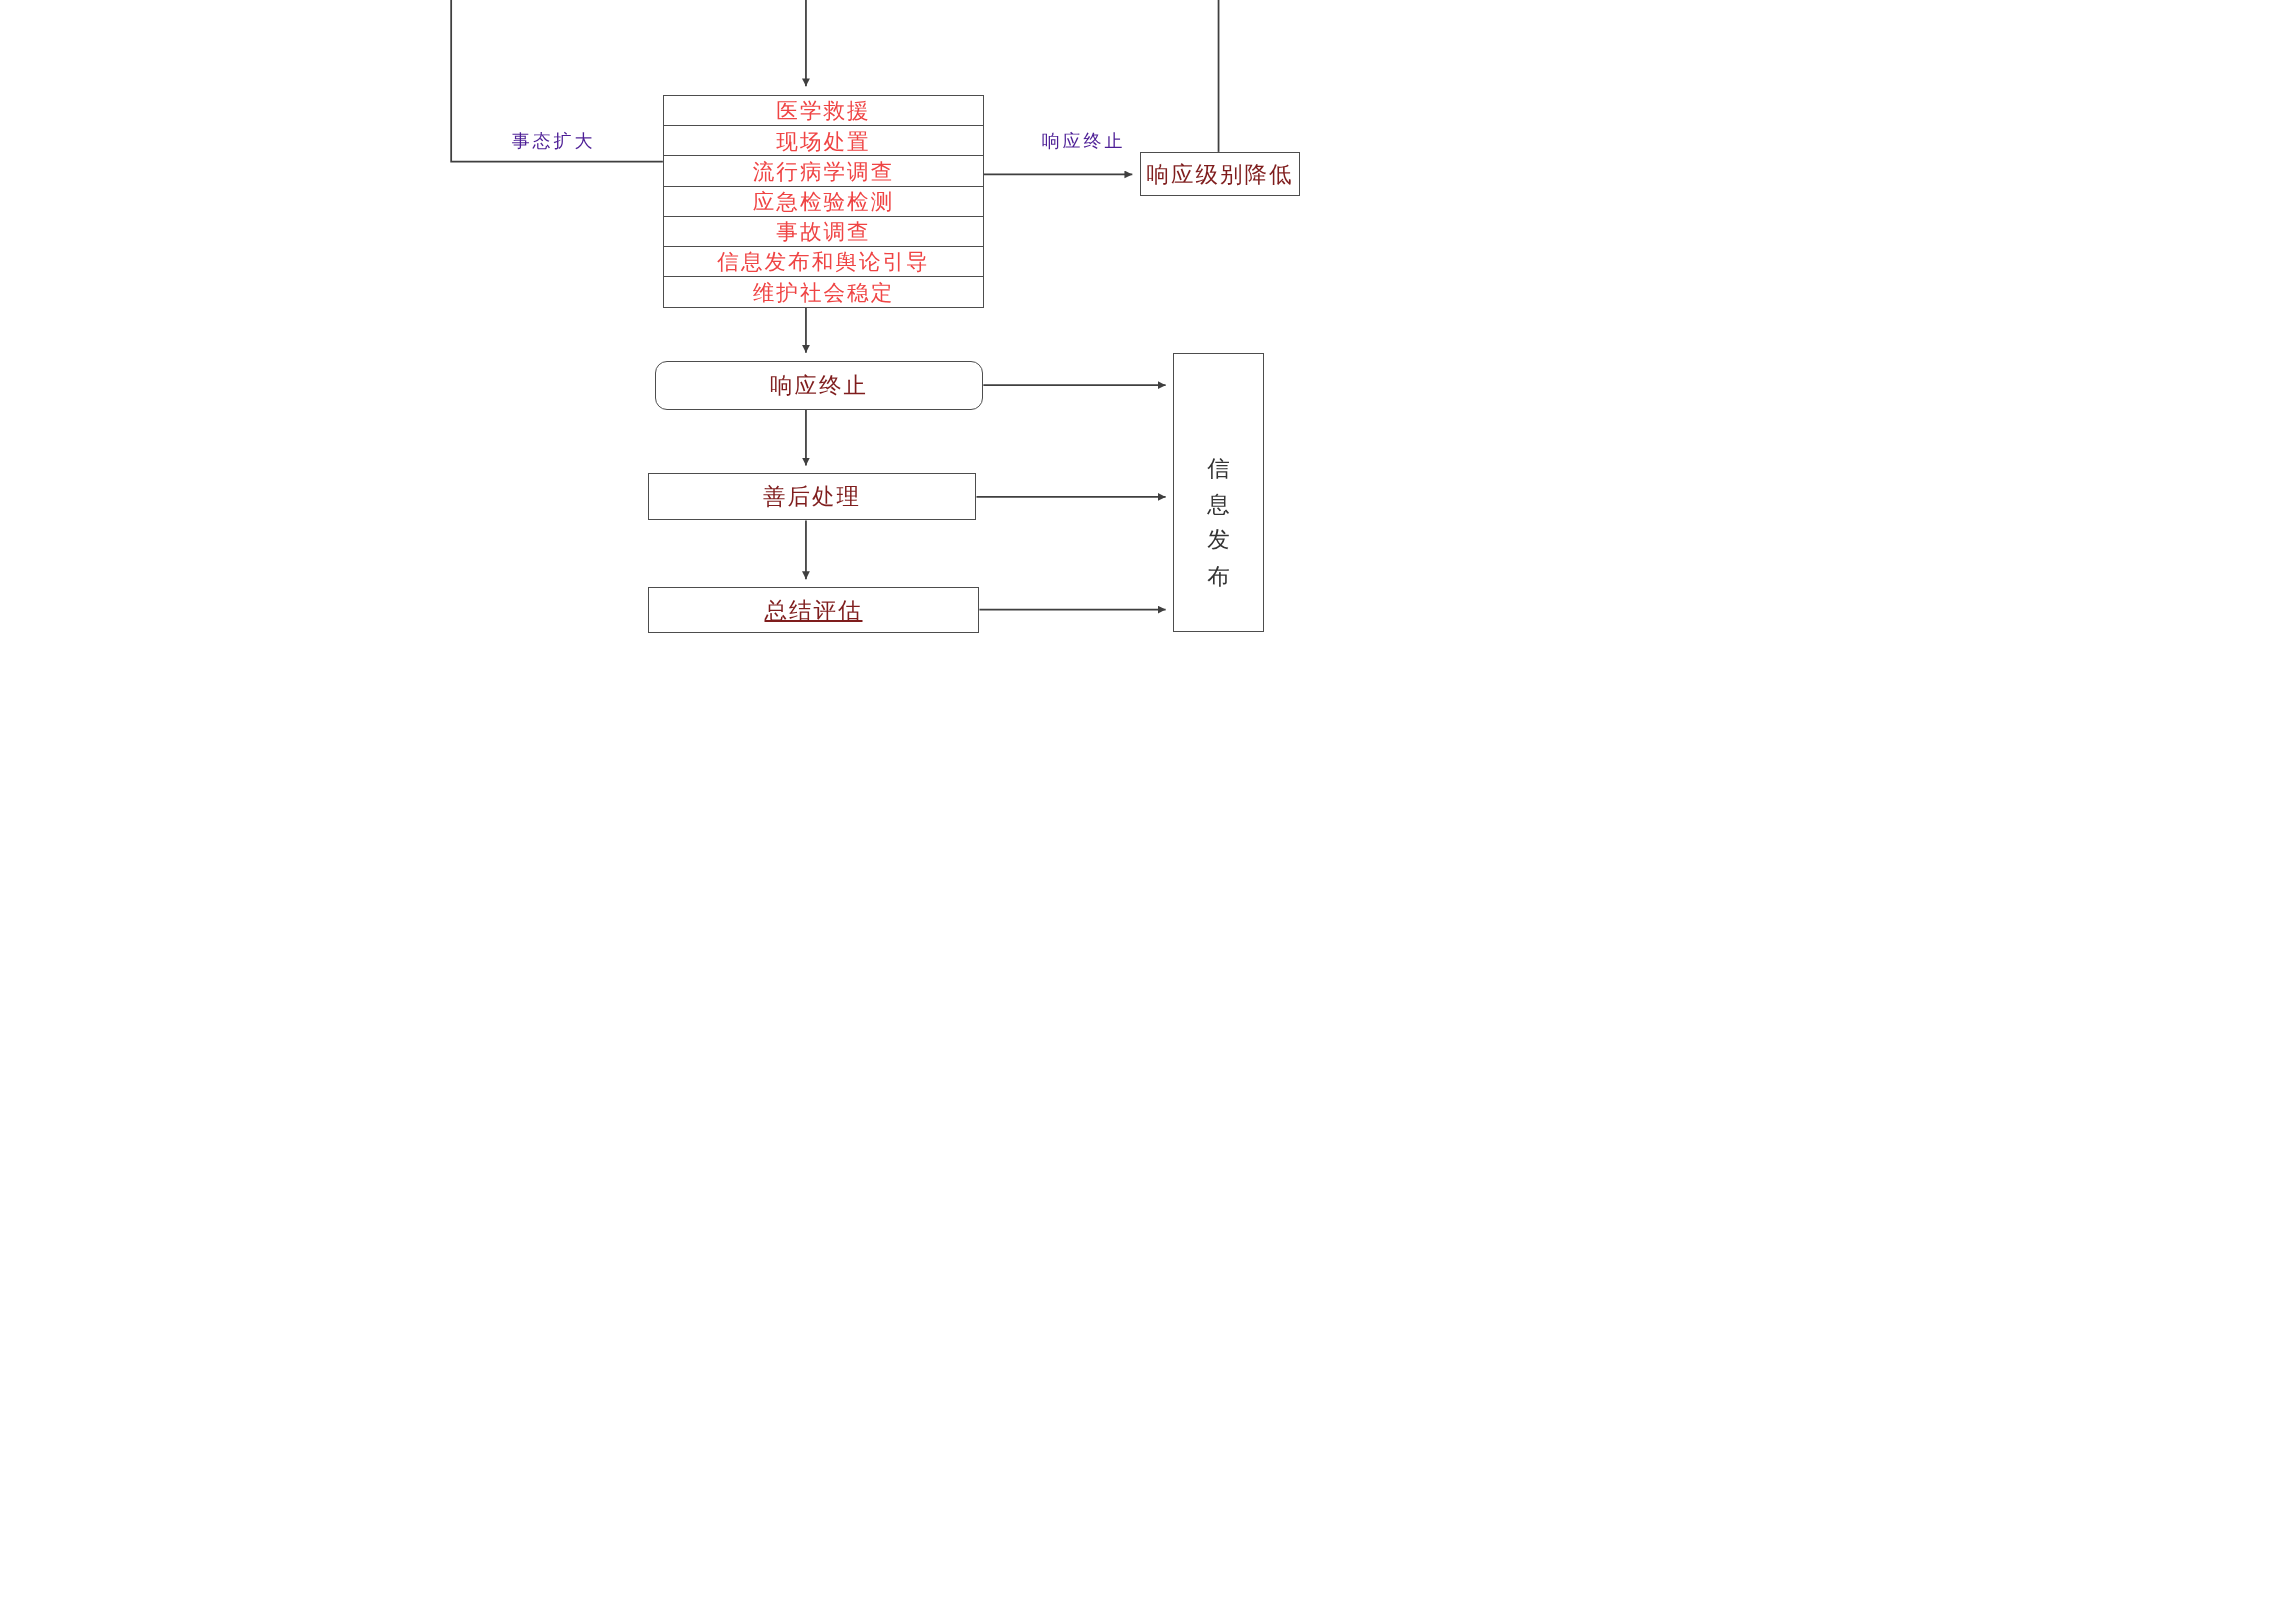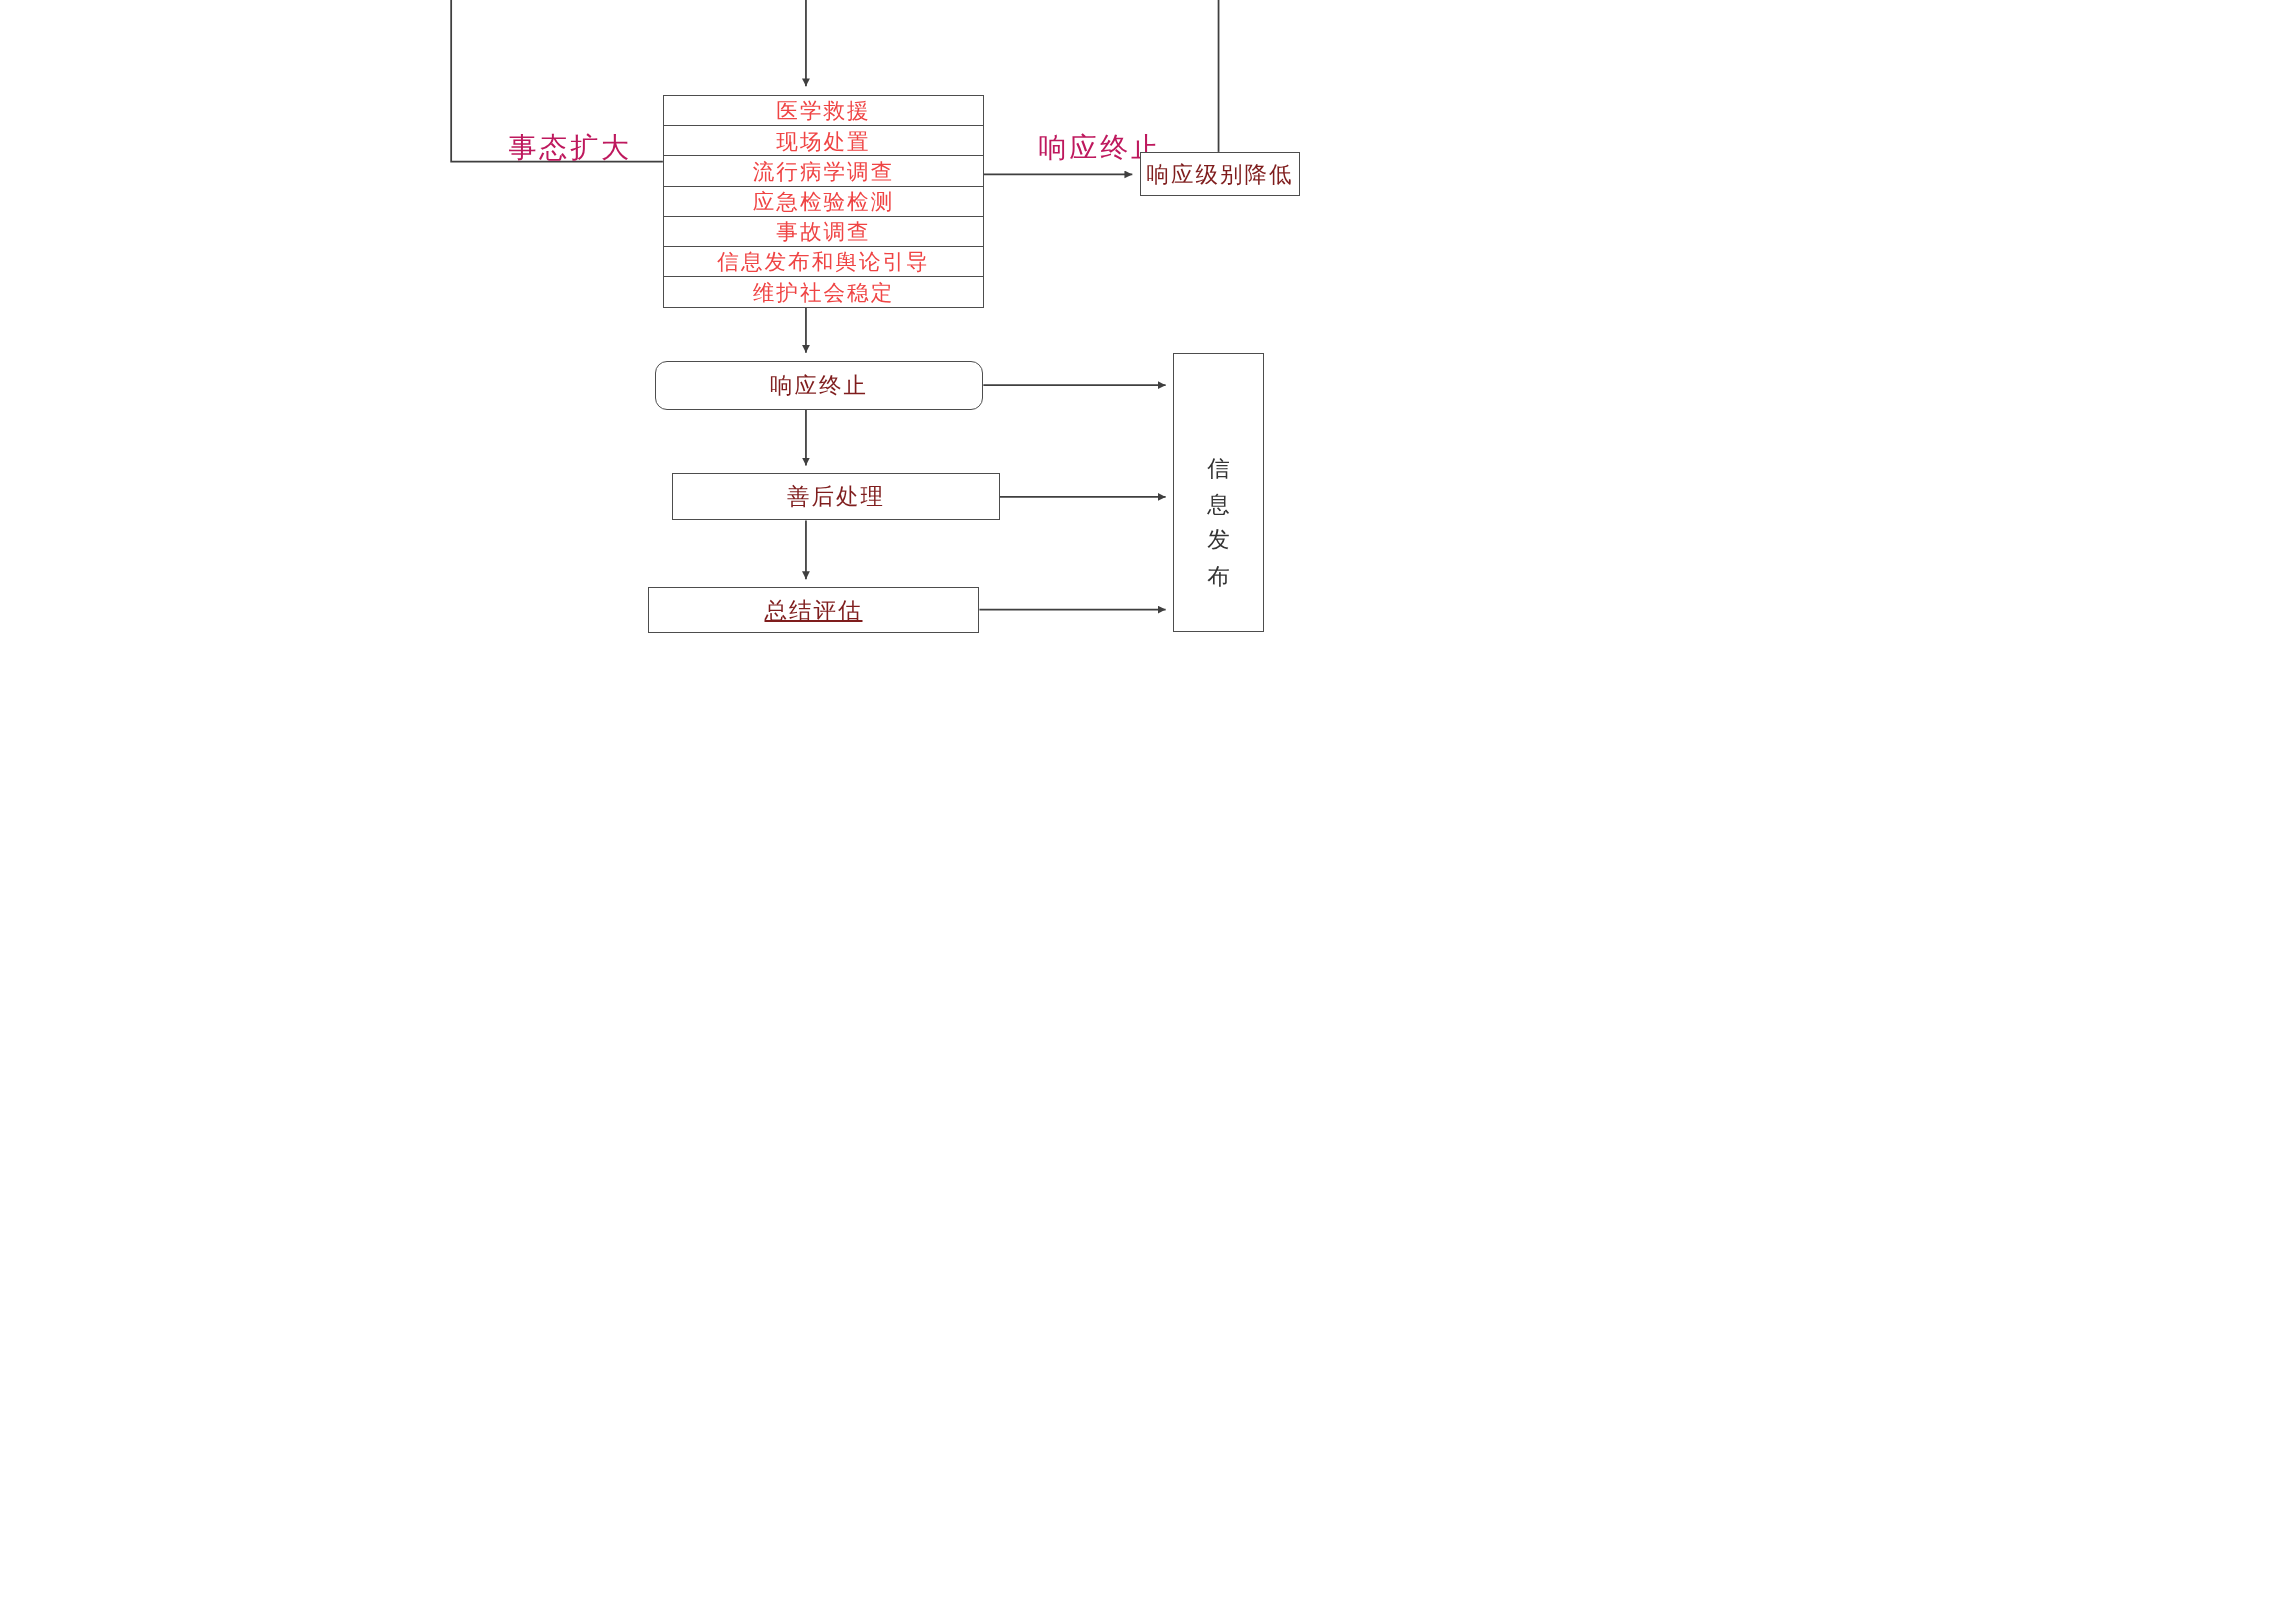--- a/index.html
+++ b/index.html
@@ -54,24 +54,24 @@
     color: #ef4444;
     background: #ffffff;
     box-sizing: border-box;
   }
   .stack .row:first-child {
     margin-top: 0;
   }
   .edge-label {
     position: absolute;
     width: 157px;
-    text-align: right;
-    font-size: 28px;
+    text-align: center;
+    font-size: 18px;
     letter-spacing: 2.9px;
-    color: #be185d;
+    color: #4c1d95;
   }
   .vbox {
     position: absolute;
     left: 1173px; top: 353px;
     width: 91px; height: 279px;
     border: 1.5px solid #4d4d4d;
     box-sizing: border-box;
     display: flex;
     align-items: center;
     justify-content: center;
@@ -129,21 +129,21 @@
     <div class="row">应急检验检测</div>
     <div class="row">事故调查</div>
     <div class="row">信息发布和舆论引导</div>
     <div class="row">维护社会稳定</div>
   </div>
 
   <div class="box" style="left:1140px; top:152px; width:160px; height:44px;">响应级别降低</div>
 
   <div class="box" style="left:655px; top:361px; width:328px; height:49px;border-radius:12px;">响应终止</div>
 
-  <div class="box" style="left:648px; top:473px; width:328px; height:47px;margin-left:24px;">善后处理</div>
+  <div class="box" style="left:648px; top:473px; width:328px; height:47px;">善后处理</div>
 
   <div class="box" style="left:648px; top:587px; width:331px; height:46px;text-decoration:underline;">总结评估</div>
 
   <div class="vbox">
     <span class="vtext">信息发布</span>
   </div>
 
 </div>
 
 

